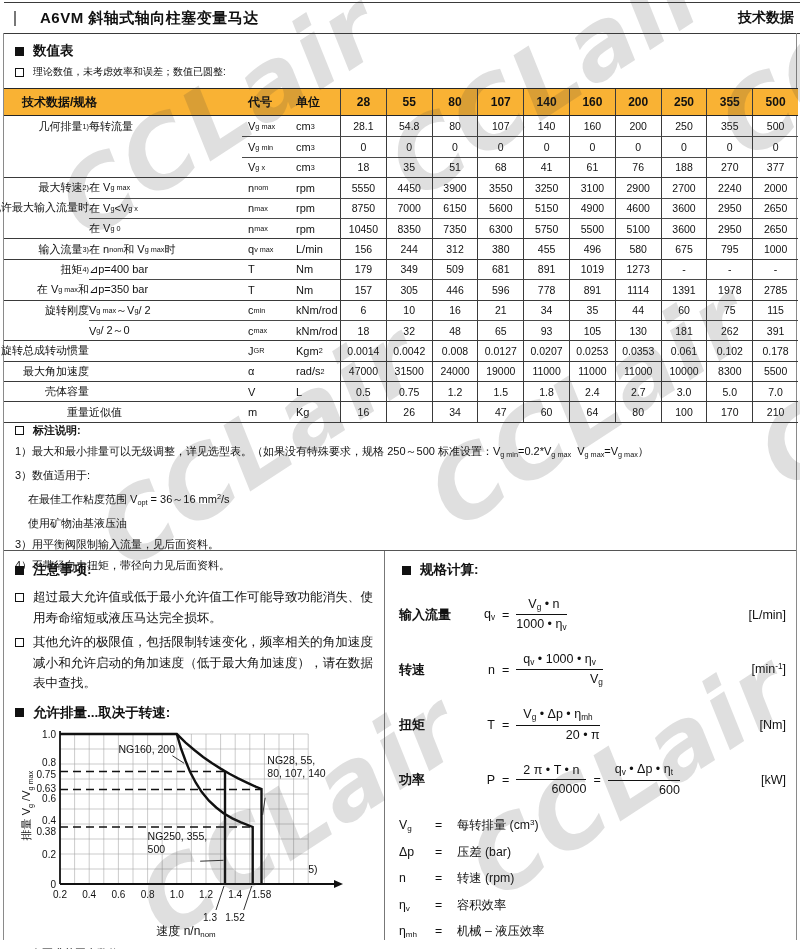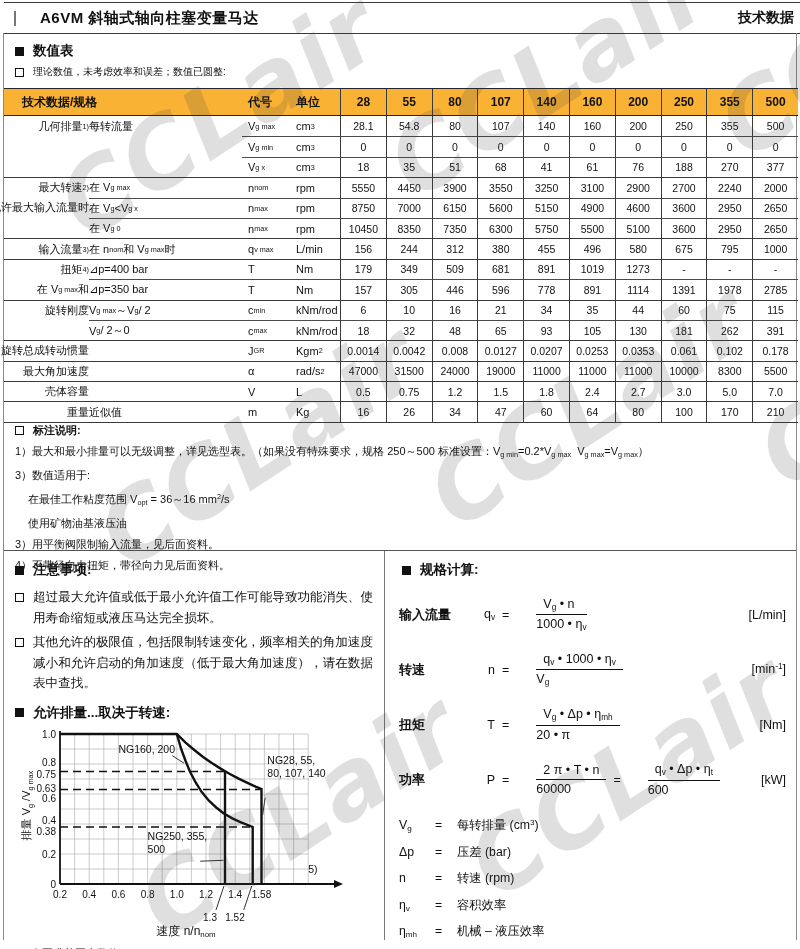--- a/index.html
+++ b/index.html
@@ -66,21 +66,21 @@
   .ylabel{position:absolute;left:-53px;top:72px;width:128px;text-align:center;font-size:11px;
           transform:rotate(-90deg);}
   .xlabel{position:absolute;left:100px;top:197px;width:140px;text-align:center;font-size:12px;}
   .chart-footnote{font-size:11px;margin:4px 0 0 2px;}
 
   
   .formula{display:flex;align-items:center;min-height:55px;font-size:12.5px;}
   .flabel{width:76px;font-weight:bold;font-size:13px;flex:none;}
   .lhs{min-width:20px;text-align:right;}
   .eq{margin:0 7px;}
-  .frac{display:inline-block;text-align:left;margin-left:20px;}
+  .frac{display:inline-block;text-align:right;}
   .fnum{display:block;border-bottom:1.3px solid #111;padding:0 7px 2px 7px;}
   .fden{display:block;padding-top:2px;}
   .funit{margin-left:auto;padding-left:6px;}
   .defs{margin-top:10px;}
   .defrow{display:flex;font-size:12.3px;margin-bottom:9.5px;align-items:baseline;}
   .dterm{width:36px;flex:none;}
   .deq{width:22px;flex:none;}
 </style>
 </head>
 <body>

